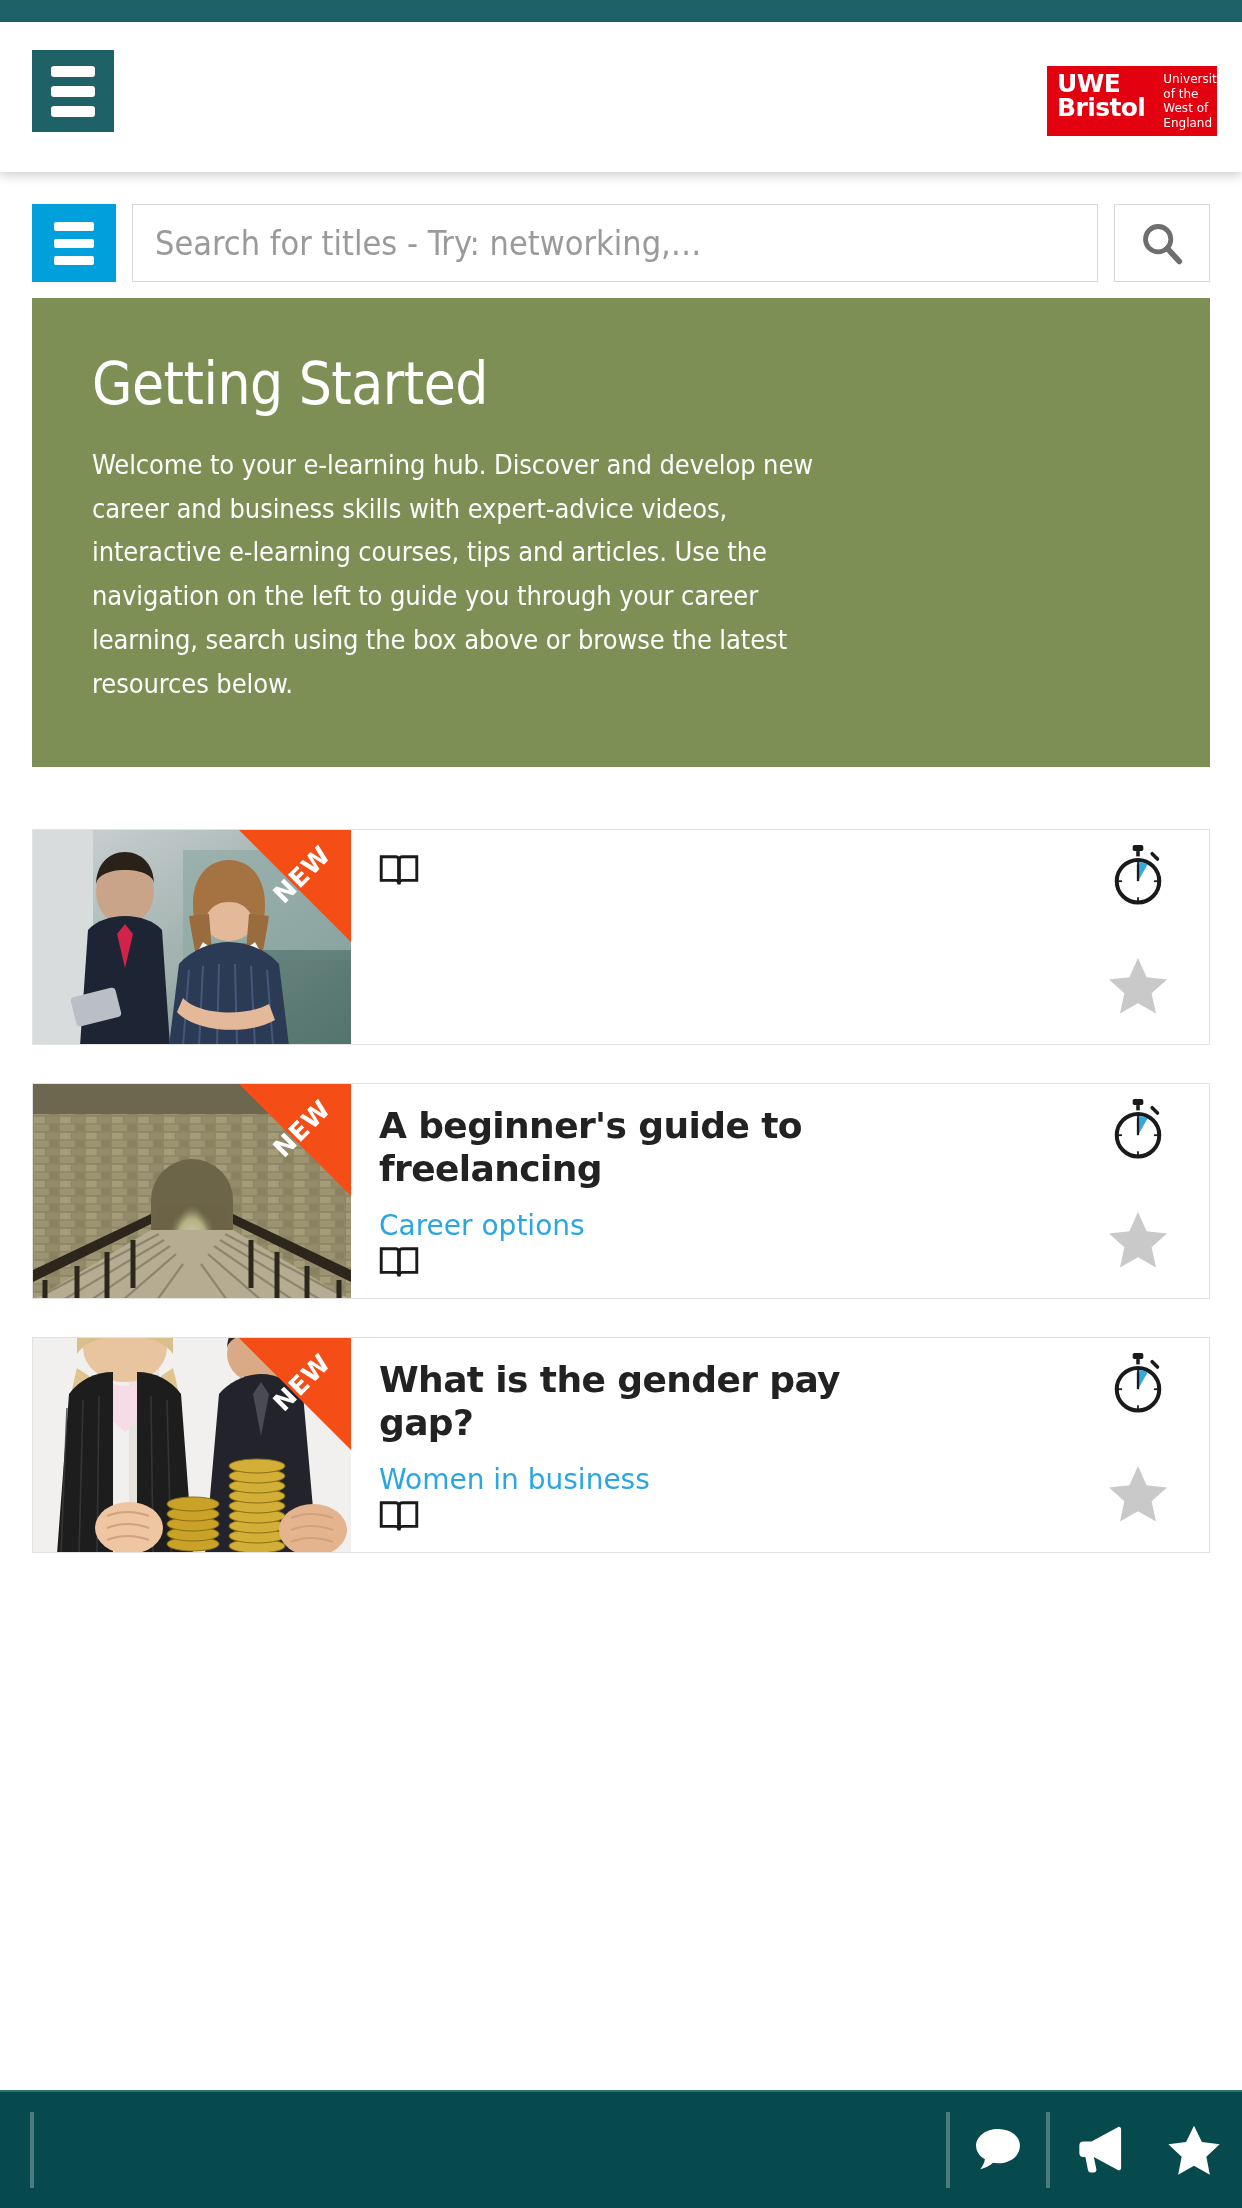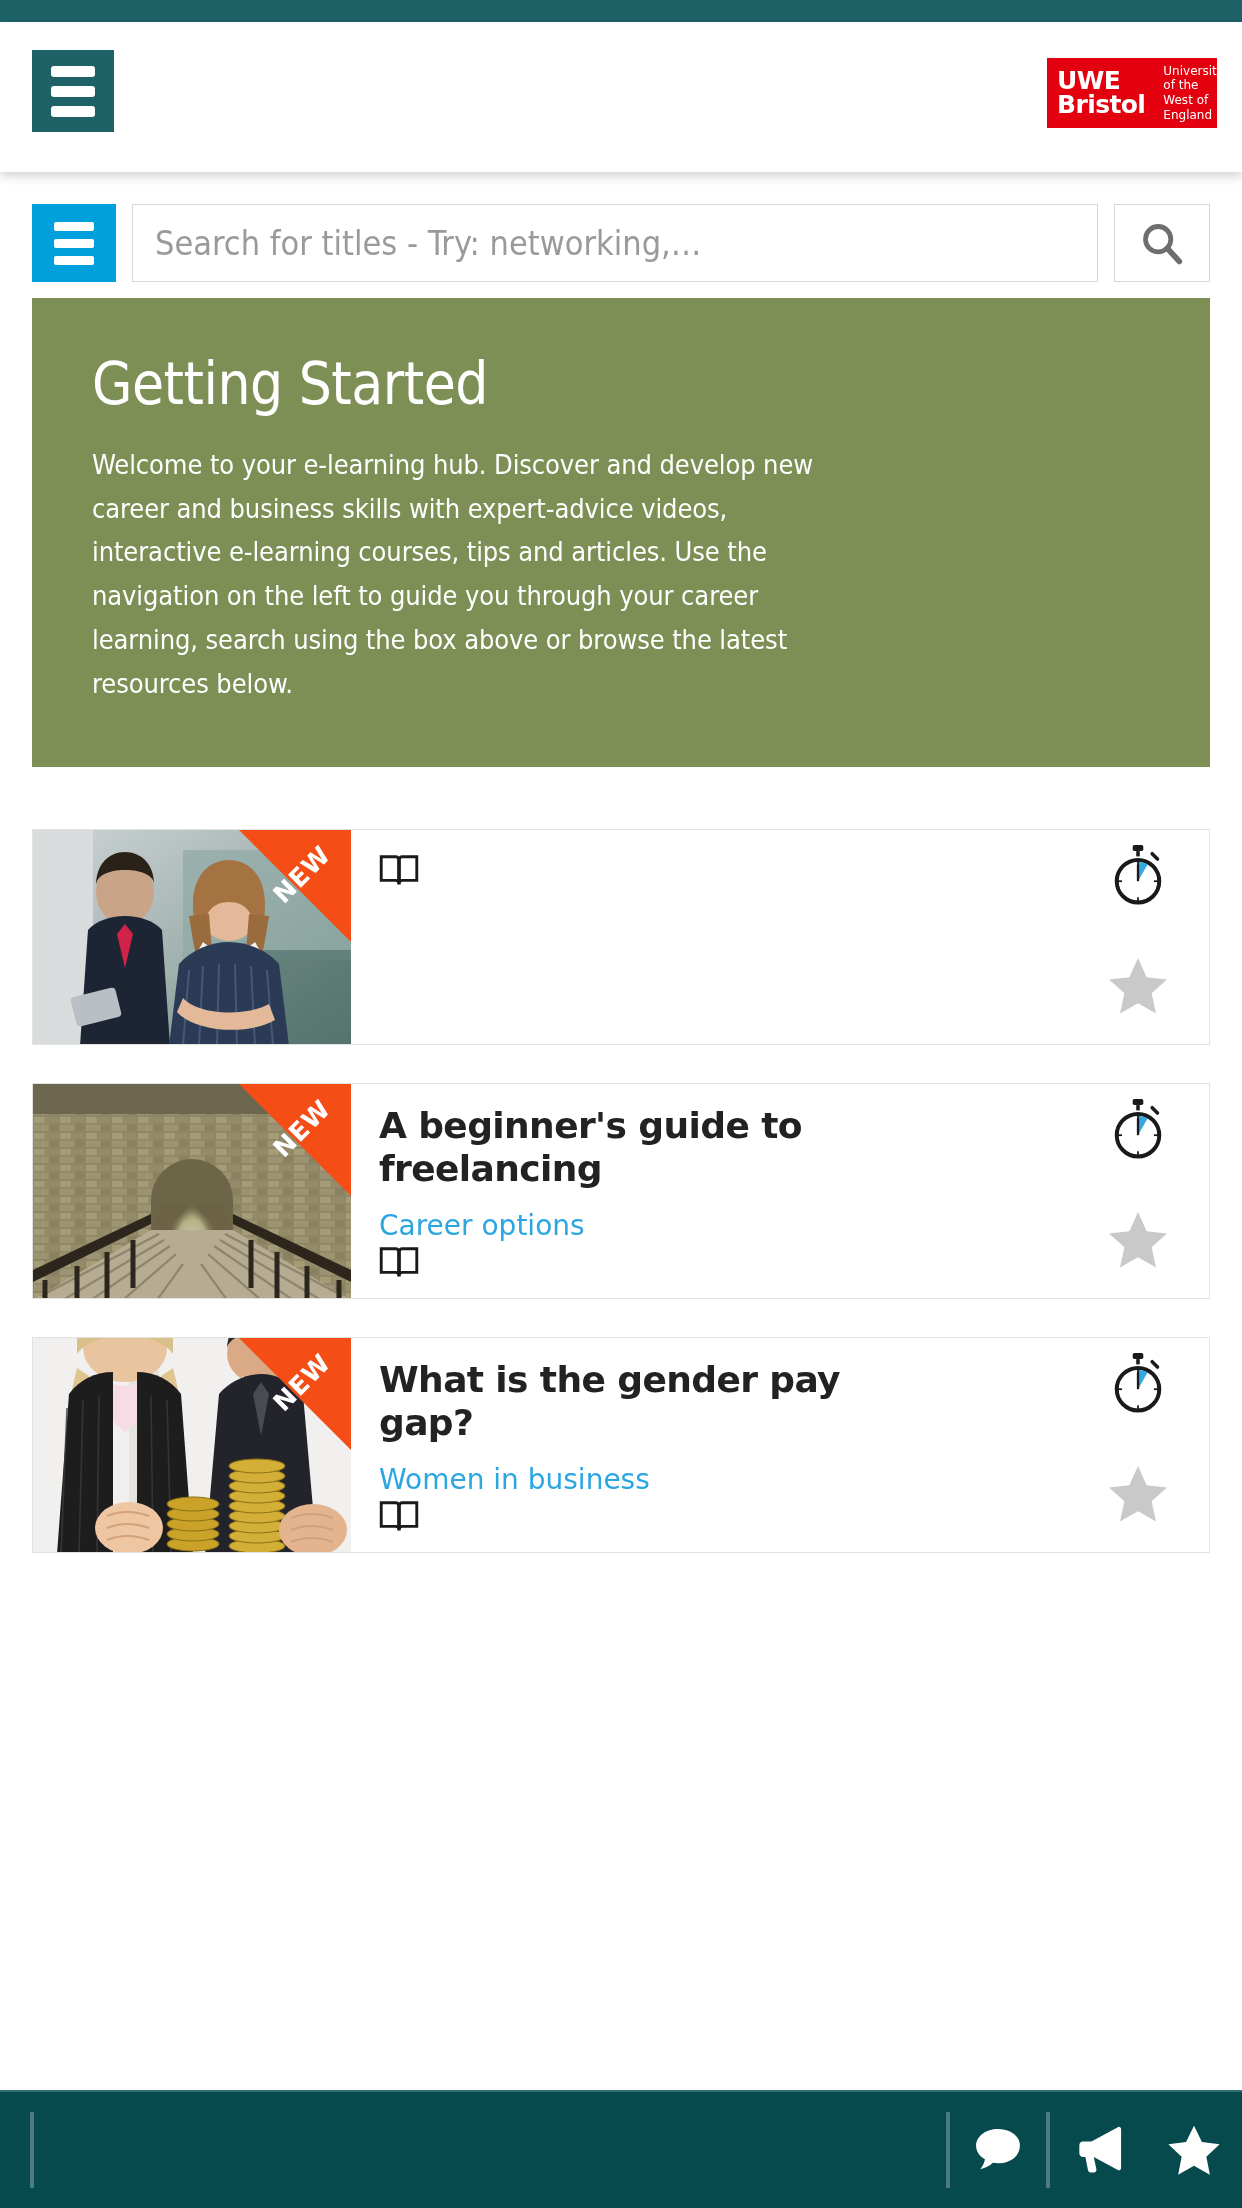--- a/index.html
+++ b/index.html
@@ -39,25 +39,24 @@
   }
   .hamburger-btn span {
     display: block;
     width: 44px; height: 11px;
     background: #ffffff;
     border-radius: 3px;
   }
 
   .uwe-logo {
     position: absolute;
-    right: 25px; top: 36px;
+    right: 25px; top: 44px;
     width: 170px; height: 70px;
     background: #e3000f;
     display: flex;
-    align-items: center;
     padding: 6px 10px;
   }
   .uwe-logo-main {
     color: #ffffff;
     font-family: "DejaVu Sans", "Liberation Sans", sans-serif;
     font-weight: bold;
     font-size: 25px;
     line-height: 0.97;
     letter-spacing: -0.6px;
     padding-right: 9px;

